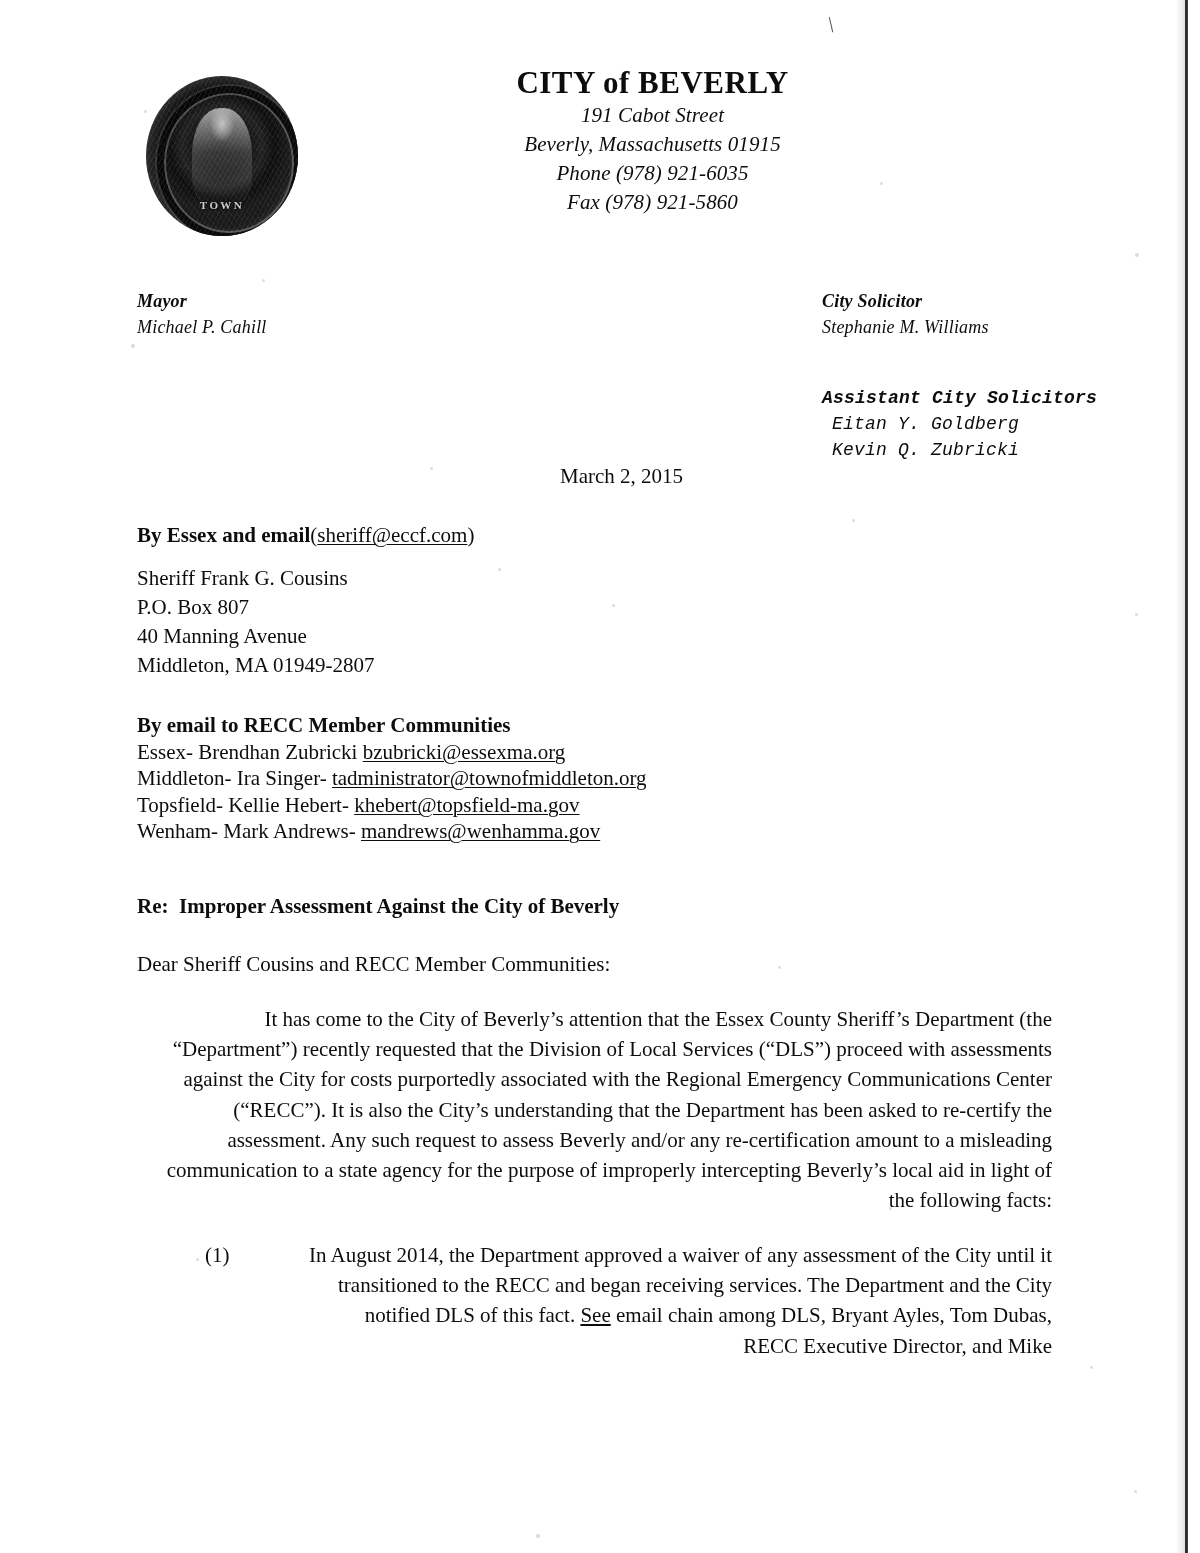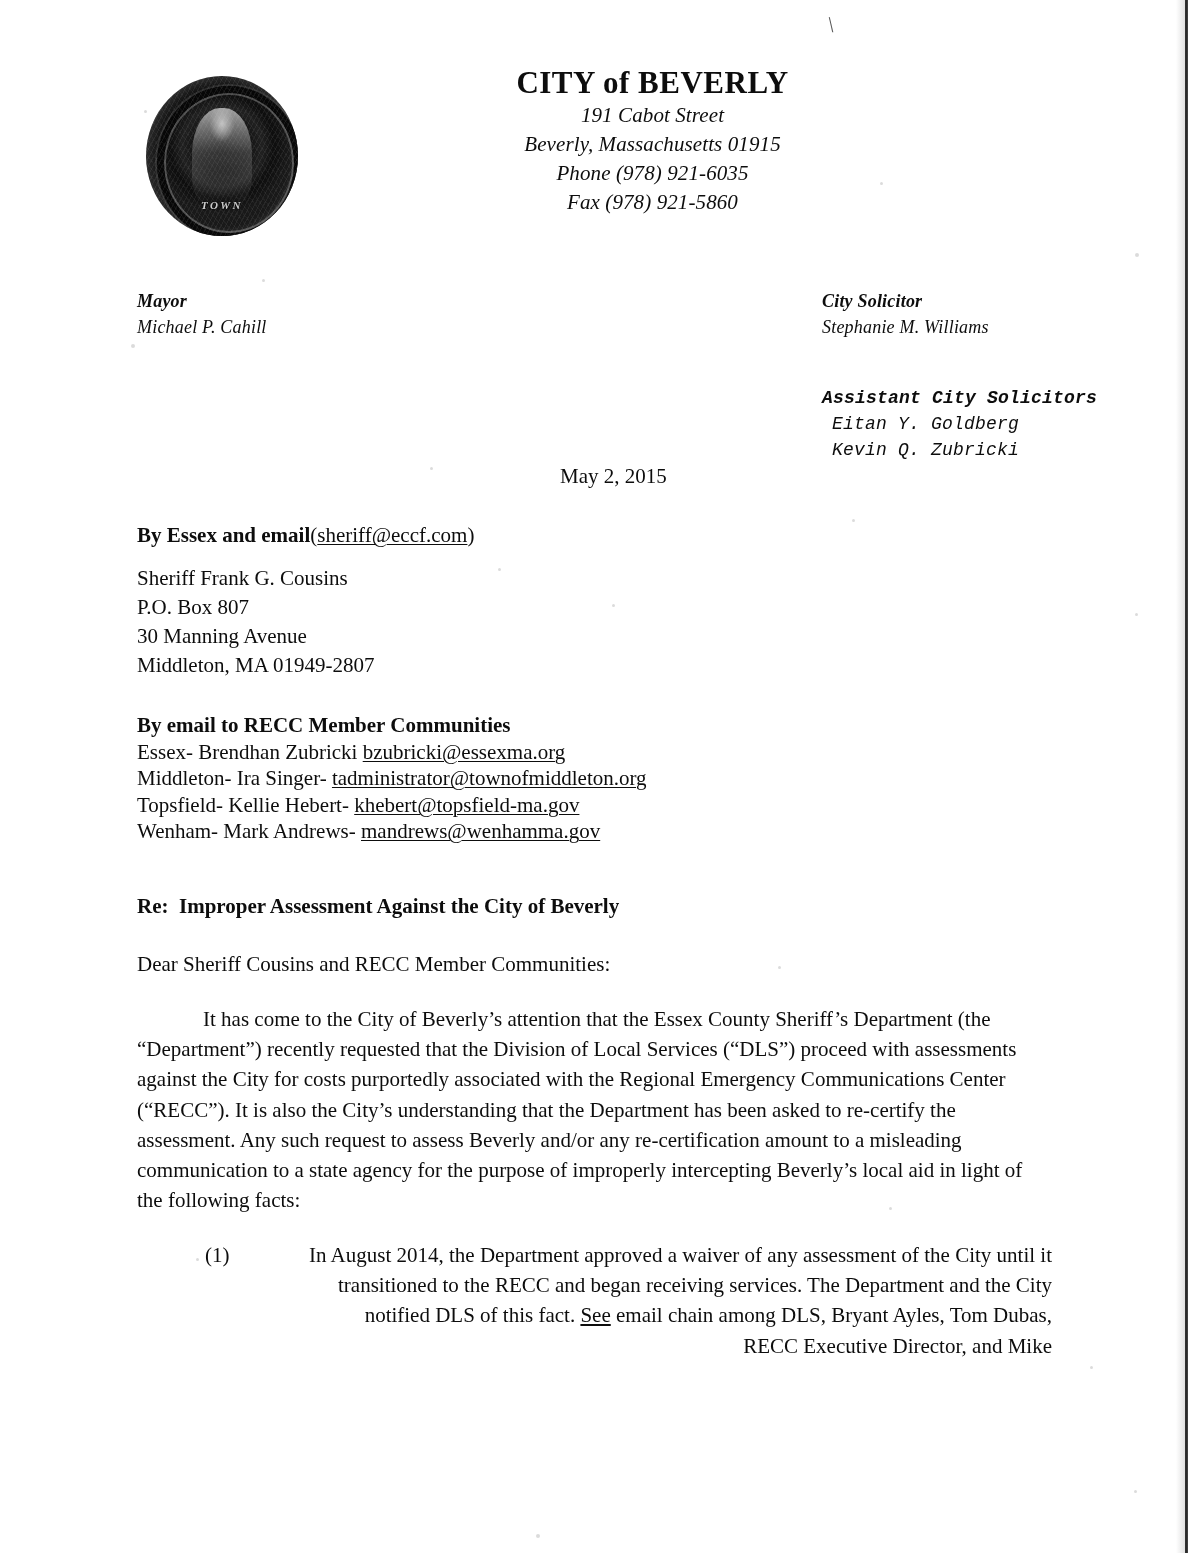--- a/index.html
+++ b/index.html
@@ -69,21 +69,20 @@
     left: 146px;
     top: 12px;
     width: 152px;
     height: 160px;
     border-radius: 50% / 50%;
     background:
       radial-gradient(ellipse 44% 42% at 50% 44%, #121212 0%, #1d1d1d 38%, #2b2b2b 60%, #1a1a1a 78%, #242424 100%);
     box-shadow: inset 0 0 8px 3px rgba(255,255,255,.10);
     overflow: hidden;
     filter: contrast(1.12);
-    font-style: italic;
   }
   .seal::before {
     
     content: "";
     position: absolute;
     left: 7%;
     top: 6%;
     width: 86%;
     height: 88%;
     border-radius: 50%;
@@ -245,21 +244,21 @@
   }
 
   .body-para {
     position: absolute;
     left: 137px;
     top: 1004px;
     width: 915px;
     font-size: 21px;
     line-height: 30.2px;
     text-indent: 66px;
-    text-align: left;
+    text-align: right;
   }
 
   .numbered-item {
     position: absolute;
     left: 137px;
     top: 1240px;
     width: 915px;
     font-size: 21px;
     line-height: 30.2px;
   }
@@ -334,30 +333,30 @@
       <div class="role">City Solicitor</div>
       <div class="person">Stephanie M. Williams</div>
       <div class="asst-block">
         <div class="role">Assistant City Solicitors</div>
         <div class="person">Eitan Y. Goldberg</div>
         <div class="person">Kevin Q. Zubricki</div>
       </div>
     </div>
   </div>
 
-  <div class="date-line">May 2, 2015</div>
+  <div class="date-line">March 2, 2015</div>
 
   <div class="delivery-line">
     <span class="lbl">By Essex and email</span><span>(</span><span class="email-link">sheriff@eccf.com</span><span>)</span>
   </div>
 
   <div class="addr-block">
     <div>Sheriff Frank G. Cousins</div>
     <div>P.O. Box 807</div>
-    <div>30 Manning Avenue</div>
+    <div>40 Manning Avenue</div>
     <div>Middleton, MA 01949-2807</div>
   </div>
 
   <div class="cc-block">
     <div class="cc-heading">By email to RECC Member Communities</div>
 
 
     <div><span>Essex- Brendhan Zubricki </span><span class="email-link">bzubricki@essexma.org</span></div>
 
     <div><span>Middleton- Ira Singer- </span><span class="email-link">tadministrator@townofmiddleton.org</span></div>

